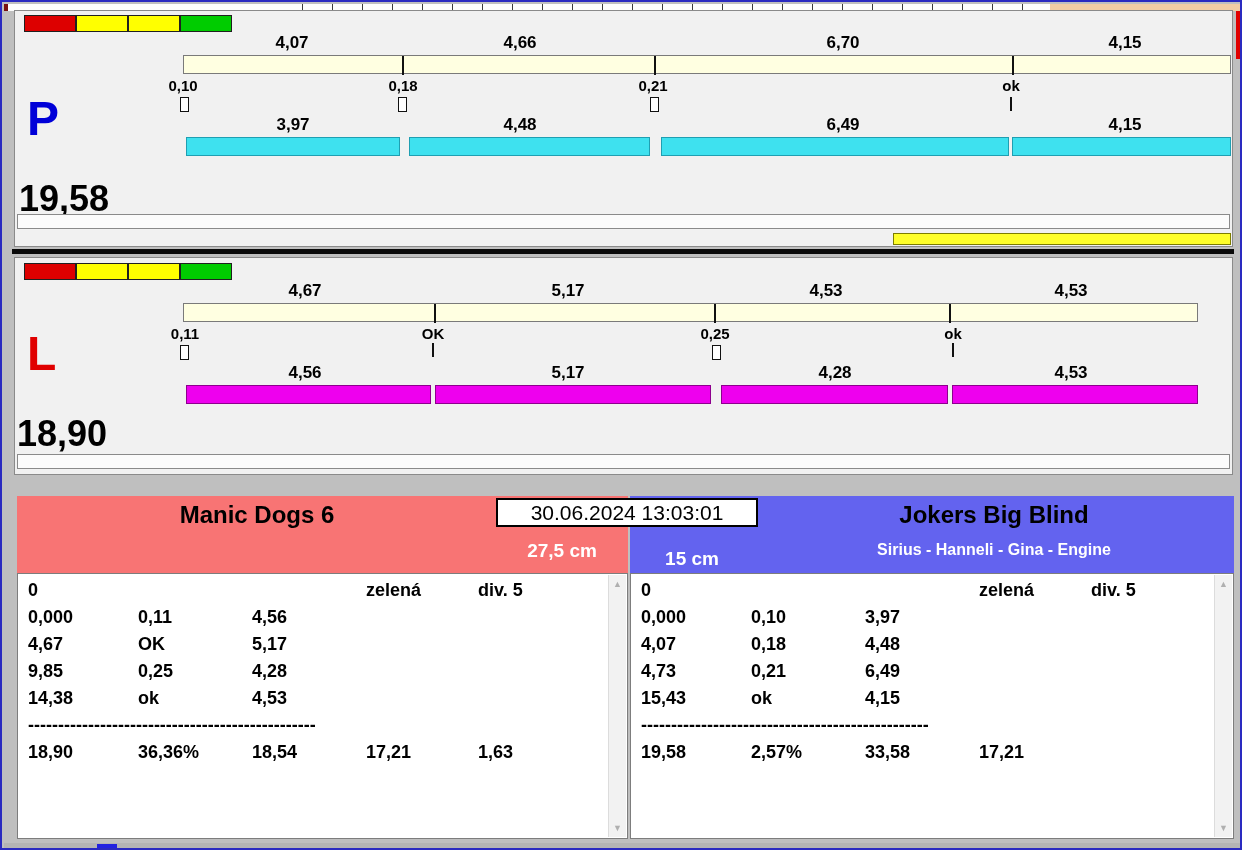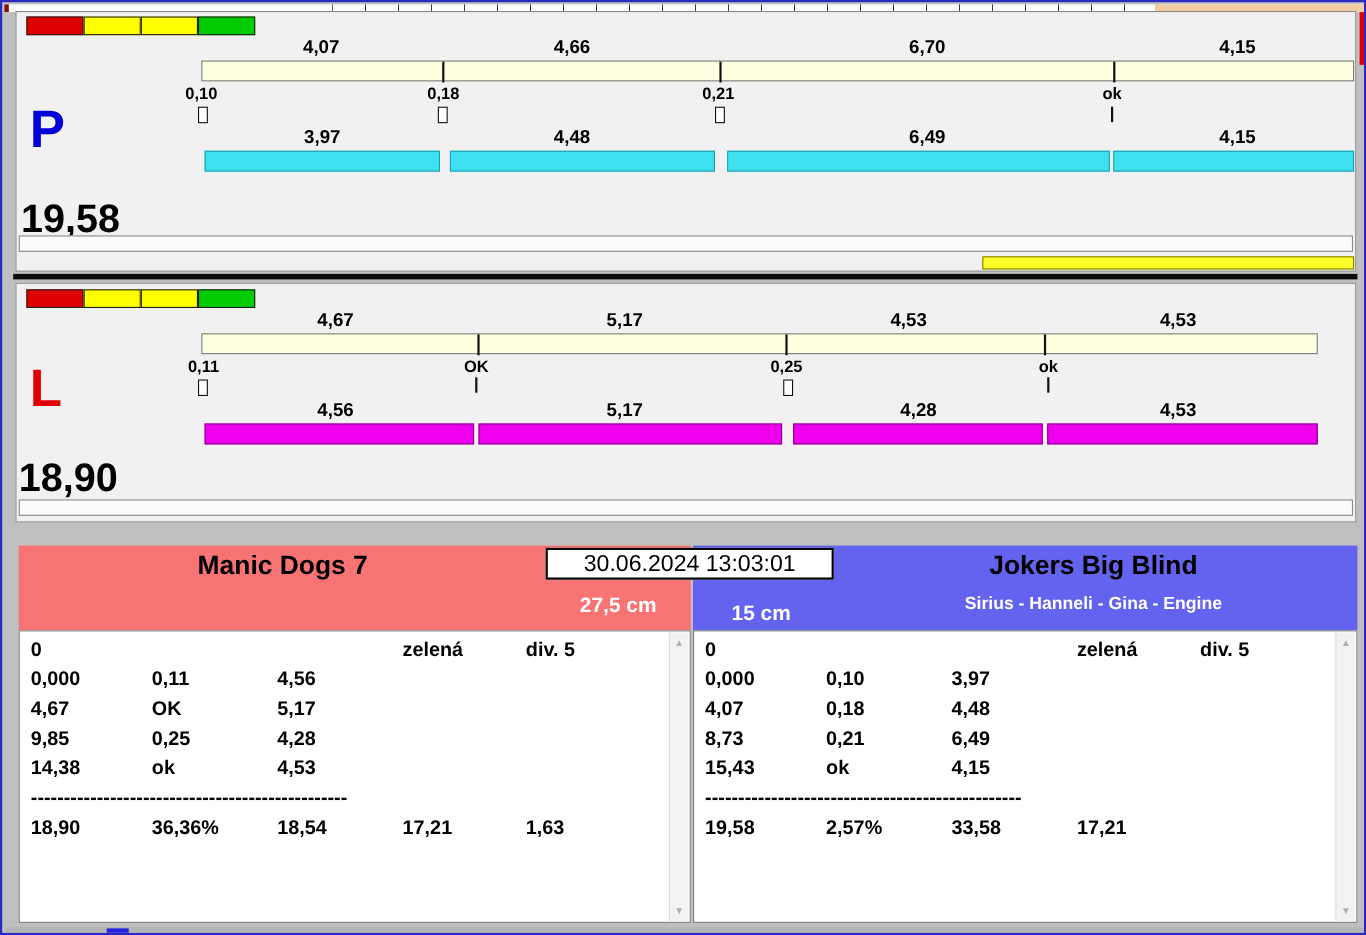--- a/index.html
+++ b/index.html
@@ -133,21 +133,21 @@
     <div class="seg seg-l" style="left:706px;top:127px;width:227px;"></div>
     <div class="seg seg-l" style="left:937px;top:127px;width:246px;"></div>
 
     <span class="lane-letter" style="left:12px;top:72px;color:#E00000;">L</span>
     <span class="lane-total" style="left:2px;top:158px;">18,90</span>
 
     <div class="thin-track" style="left:2px;top:196px;width:1213px;"></div>
   </div>
 
   <div class="hdr" style="left:15px;top:494px;width:611px;background:#F87474;">
-    <span class="hdr-title" style="left:0;top:5px;">Manic Dogs 7</span>
+    <span class="hdr-title" style="left:0;top:5px;">Manic Dogs 6</span>
     <span class="hdr-height" style="left:485px;top:44px;width:120px;">27,5 cm</span>
   </div>
 
   <div class="hdr" style="left:628px;top:494px;width:604px;background:#6363EF;">
     <span class="hdr-title" style="left:124px;top:5px;">Jokers Big Blind</span>
     <span class="hdr-height" style="left:12px;top:52px;width:100px;">15 cm</span>
     <span class="hdr-sub" style="left:124px;top:45px;">Sirius - Hanneli - Gina - Engine</span>
   </div>
 
   <div class="datetime">30.06.2024 13:03:01</div>
@@ -211,21 +211,21 @@
         <span class="c c0">0,000</span>
         <span class="c c1">0,10</span>
         <span class="c c2">3,97</span>
       </div>
       <div class="log-row">
         <span class="c c0">4,07</span>
         <span class="c c1">0,18</span>
         <span class="c c2">4,48</span>
       </div>
       <div class="log-row">
-        <span class="c c0">8,73</span>
+        <span class="c c0">4,73</span>
         <span class="c c1">0,21</span>
         <span class="c c2">6,49</span>
       </div>
       <div class="log-row">
         <span class="c c0">15,43</span>
         <span class="c c1">ok</span>
         <span class="c c2">4,15</span>
       </div>
       <div class="log-row">
         <span class="c c0">------------------------------------------------</span>

